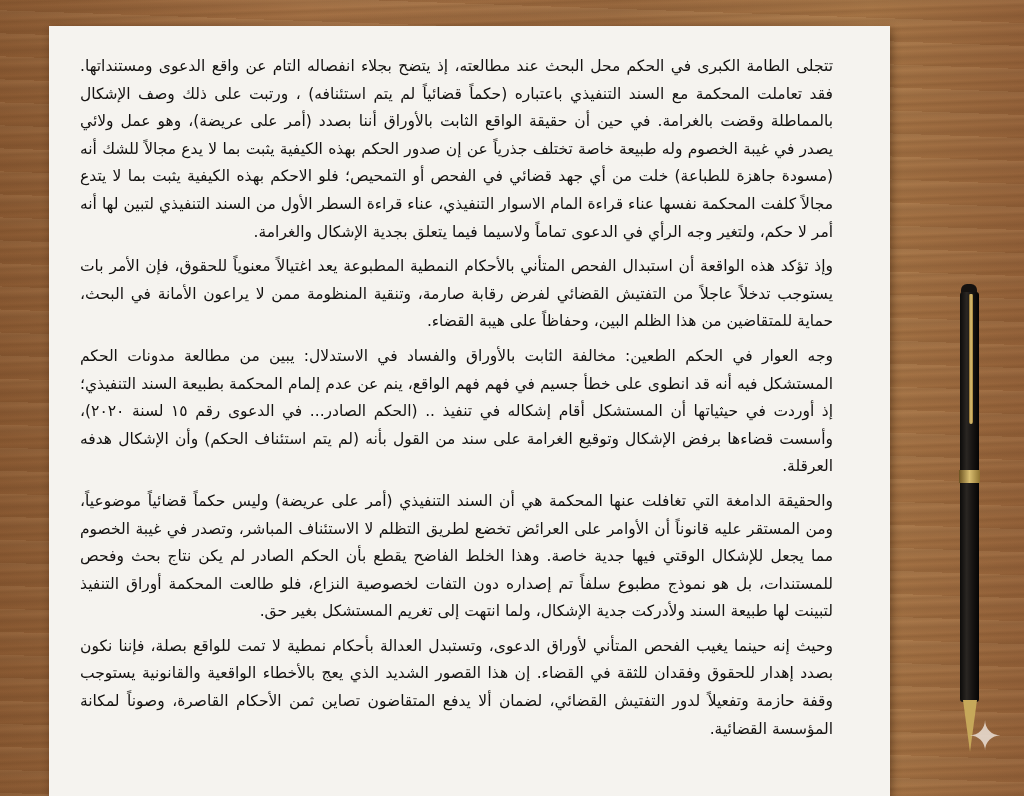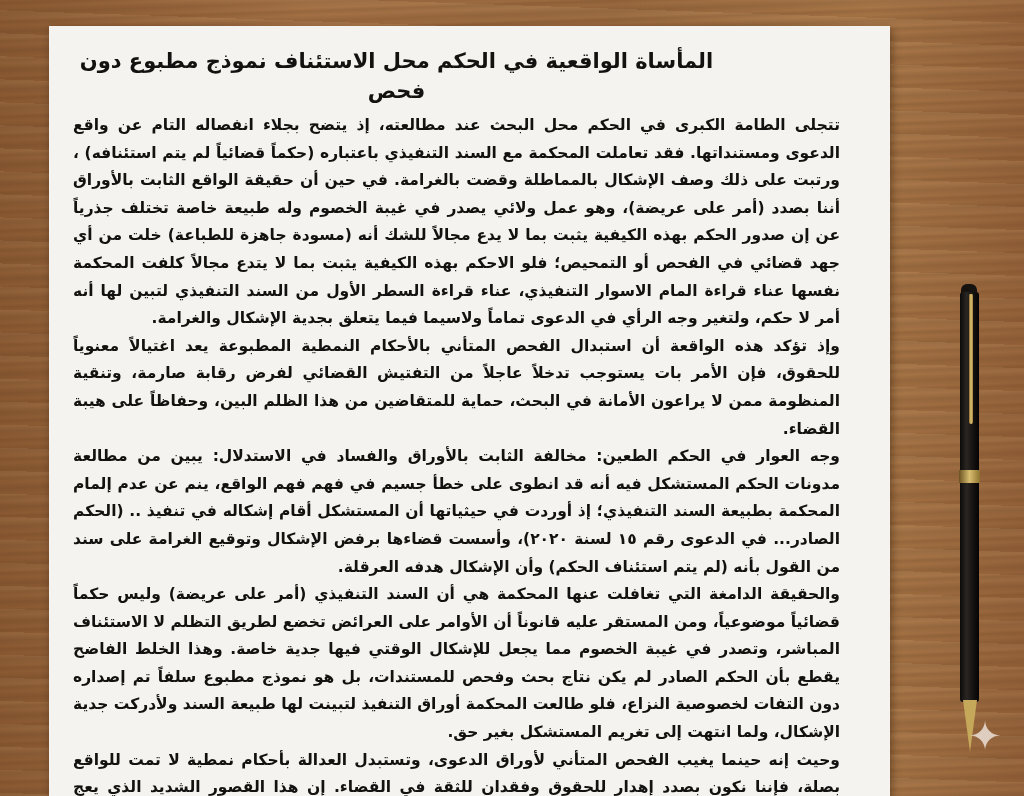--- a/index.html
+++ b/index.html
@@ -18,22 +18,22 @@
       box-sizing: border-box;
       padding: 20px 50px 0 24px;
       direction: rtl;
       color: #141210;
     }
     .title {
       text-align: center; font-weight: bold; font-size: 21px;
       margin: 0 0 6px 0; padding-right: 120px; line-height: 30px;
     }
     .para {
-      font-size: 15.5px; font-weight: bold; line-height: 27.6px;
-      text-align: justify; margin: 0; white-space: normal;
+      font-size: 15.5px; font-weight: normal; line-height: 27.6px;
+      text-align: justify; margin: 7px; white-space: normal;
     }
     .pen {
       position: absolute; left: 958px; top: 284px; width: 24px; height: 470px;
     }
     .pen .cap-top {
       position: absolute; left: 3px; top: 0; width: 16px; height: 10px;
       background: #151210; border-radius: 6px 6px 2px 2px;
     }
     .pen .body {
       position: absolute; left: 2px; top: 8px; width: 19px; height: 410px;
@@ -56,21 +56,20 @@
     }
     .sparkle {
       position: absolute; left: 968px; top: 714px; width: 34px; height: 44px;
       color: rgba(235,225,215,0.85); font-size: 40px; line-height: 44px; text-align: center;
     }
   </style>
 </head>
 <body>
 
 <div class="paper">
-  <div class="title">المأساة الواقعية في الحكم محل الاستئناف نموذج مطبوع دون فحص</div>
   <p class="para">تتجلى الطامة الكبرى في الحكم محل البحث عند مطالعته، إذ يتضح بجلاء انفصاله التام عن واقع الدعوى ومستنداتها. فقد تعاملت المحكمة مع السند التنفيذي باعتباره (حكماً قضائياً لم يتم استئنافه) ، ورتبت على ذلك وصف الإشكال بالمماطلة وقضت بالغرامة. في حين أن حقيقة الواقع الثابت بالأوراق أننا بصدد (أمر على عريضة)، وهو عمل ولائي يصدر في غيبة الخصوم وله طبيعة خاصة تختلف جذرياً عن إن صدور الحكم بهذه الكيفية يثبت بما لا يدع مجالاً للشك أنه (مسودة جاهزة للطباعة) خلت من أي جهد قضائي في الفحص أو التمحيص؛ فلو الاحكم بهذه الكيفية يثبت بما لا يتدع مجالاً كلفت المحكمة نفسها عناء قراءة المام الاسوار التنفيذي، عناء قراءة السطر الأول من السند التنفيذي لتبين لها أنه أمر لا حكم، ولتغير وجه الرأي في الدعوى تماماً ولاسيما فيما يتعلق بجدية الإشكال والغرامة.</p>
   <p class="para">وإذ تؤكد هذه الواقعة أن استبدال الفحص المتأني بالأحكام النمطية المطبوعة يعد اغتيالاً معنوياً للحقوق، فإن الأمر بات يستوجب تدخلاً عاجلاً من التفتيش القضائي لفرض رقابة صارمة، وتنقية المنظومة ممن لا يراعون الأمانة في البحث، حماية للمتقاضين من هذا الظلم البين، وحفاظاً على هيبة القضاء.</p>
   <p class="para">وجه العوار في الحكم الطعين: مخالفة الثابت بالأوراق والفساد في الاستدلال: يبين من مطالعة مدونات الحكم المستشكل فيه أنه قد انطوى على خطأ جسيم في فهم فهم الواقع، ينم عن عدم إلمام المحكمة بطبيعة السند التنفيذي؛ إذ أوردت في حيثياتها أن المستشكل أقام إشكاله في تنفيذ .. (الحكم الصادر... في الدعوى رقم ١٥ لسنة ٢٠٢٠)، وأسست قضاءها برفض الإشكال وتوقيع الغرامة على سند من القول بأنه (لم يتم استئناف الحكم) وأن الإشكال هدفه العرقلة.</p>
   <p class="para">والحقيقة الدامغة التي تغافلت عنها المحكمة هي أن السند التنفيذي (أمر على عريضة) وليس حكماً قضائياً موضوعياً، ومن المستقر عليه قانوناً أن الأوامر على العرائض تخضع لطريق التظلم لا الاستئناف المباشر، وتصدر في غيبة الخصوم مما يجعل للإشكال الوقتي فيها جدية خاصة. وهذا الخلط الفاضح يقطع بأن الحكم الصادر لم يكن نتاج بحث وفحص للمستندات، بل هو نموذج مطبوع سلفاً تم إصداره دون التفات لخصوصية النزاع، فلو طالعت المحكمة أوراق التنفيذ لتبينت لها طبيعة السند ولأدركت جدية الإشكال، ولما انتهت إلى تغريم المستشكل بغير حق.</p>
   <p class="para">وحيث إنه حينما يغيب الفحص المتأني لأوراق الدعوى، وتستبدل العدالة بأحكام نمطية لا تمت للواقع بصلة، فإننا نكون بصدد إهدار للحقوق وفقدان للثقة في القضاء. إن هذا القصور الشديد الذي يعج بالأخطاء الواقعية والقانونية يستوجب وقفة حازمة وتفعيلاً لدور التفتيش القضائي، لضمان ألا يدفع المتقاضون تصاين ثمن الأحكام القاصرة، وصوناً لمكانة المؤسسة القضائية.</p>
 
 </div>
 
 <div class="pen">
   <div class="cap-top"></div>

